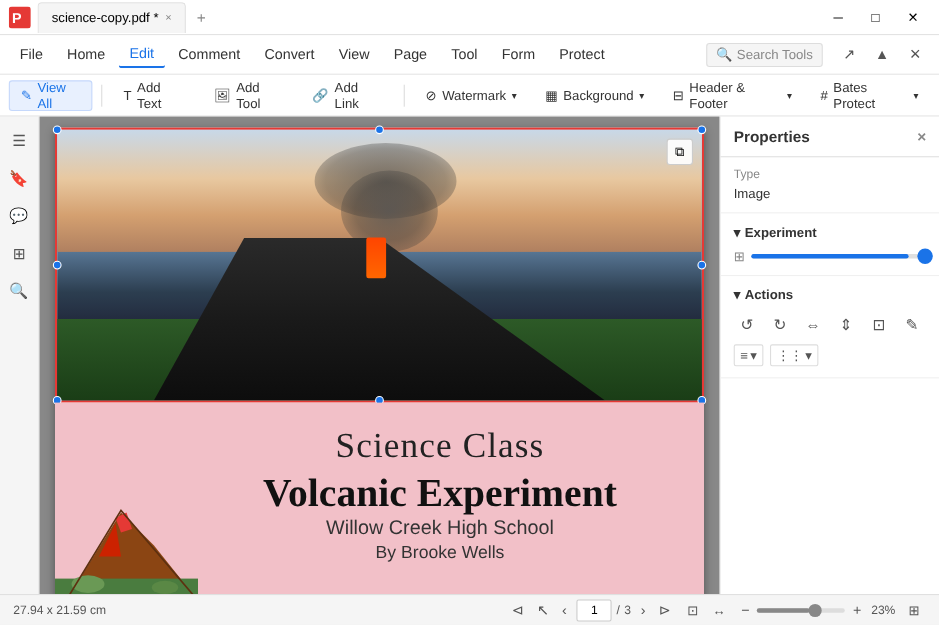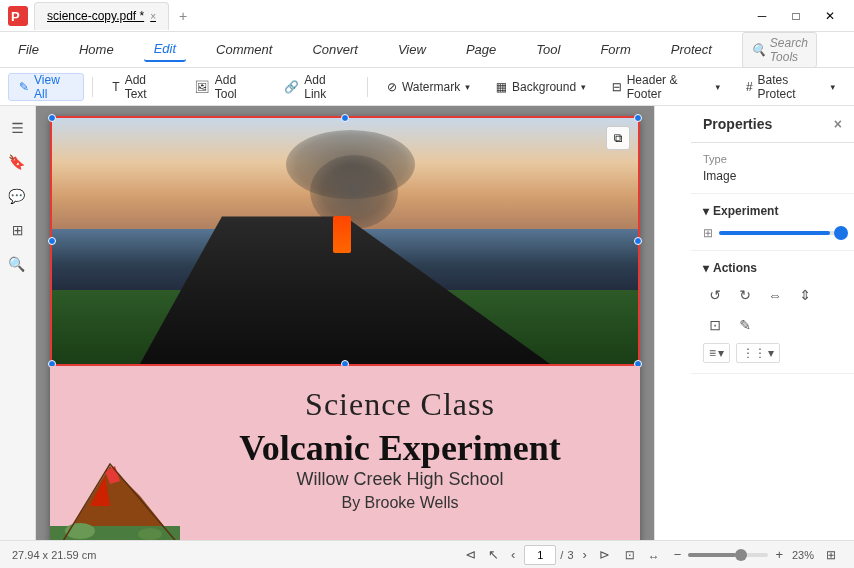--- a/index.html
+++ b/index.html
@@ -13,36 +13,35 @@
       align-items: center;
       padding: 0 8px;
       border-bottom: 1px solid #e0e0e0;
     }
     .title-bar-tabs { display: flex; align-items: center; gap: 2px; }
     .tab-item {
       height: 28px; padding: 0 12px; display: flex; align-items: center; gap: 6px;
       font-size: 12px; cursor: pointer; background: #fff; border-radius: 4px 4px 0 0;
       border: 1px solid #ddd; border-bottom: none;
     }
-    .tab-item.active { background: #f5f5f5; text-decoration: underline; }
+    .tab-item.active { background: #f5f5f5; }
     .tab-close { font-size: 10px; color: #888; cursor: pointer; }
     .tab-add { width: 24px; height: 24px; display: flex; align-items: center; justify-content: center; font-size: 14px; color: #888; cursor: pointer; }
     .window-controls { display: flex; gap: 2px; margin-left: auto; align-items: center; }
     .win-btn { width: 32px; height: 32px; display: flex; align-items: center; justify-content: center; cursor: pointer; font-size: 12px; }
 
     
     .menu-bar {
       height: 36px;
       background: #fff;
       display: flex;
       align-items: center;
       padding: 0 8px;
       border-bottom: 1px solid #e0e0e0;
-      gap: 20px;
-      font-style: italic;
+      gap: 2px;
     }
     .menu-item {
       padding: 4px 10px; cursor: pointer; border-radius: 3px; font-size: 13px; color: #333;
     }
     .menu-item.active { color: #1a73e8; border-bottom: 2px solid #1a73e8; }
     .menu-search {
       margin-left: auto; display: flex; align-items: center; gap: 4px;
       background: #f5f5f5; border: 1px solid #ddd; border-radius: 3px;
       padding: 3px 8px; font-size: 12px; color: #888;
     }
@@ -203,21 +202,20 @@
       height: 160px;
     }
 
     
     .right-panel {
       width: 200px;
       background: #fff;
       border-left: 1px solid #e0e0e0;
       display: flex;
       flex-direction: column;
-      padding-left: 36px;
     }
     .panel-header {
       padding: 10px 12px;
       font-size: 14px;
       font-weight: 600;
       color: #333;
       border-bottom: 1px solid #e0e0e0;
       display: flex;
       justify-content: space-between;
       align-items: center;

